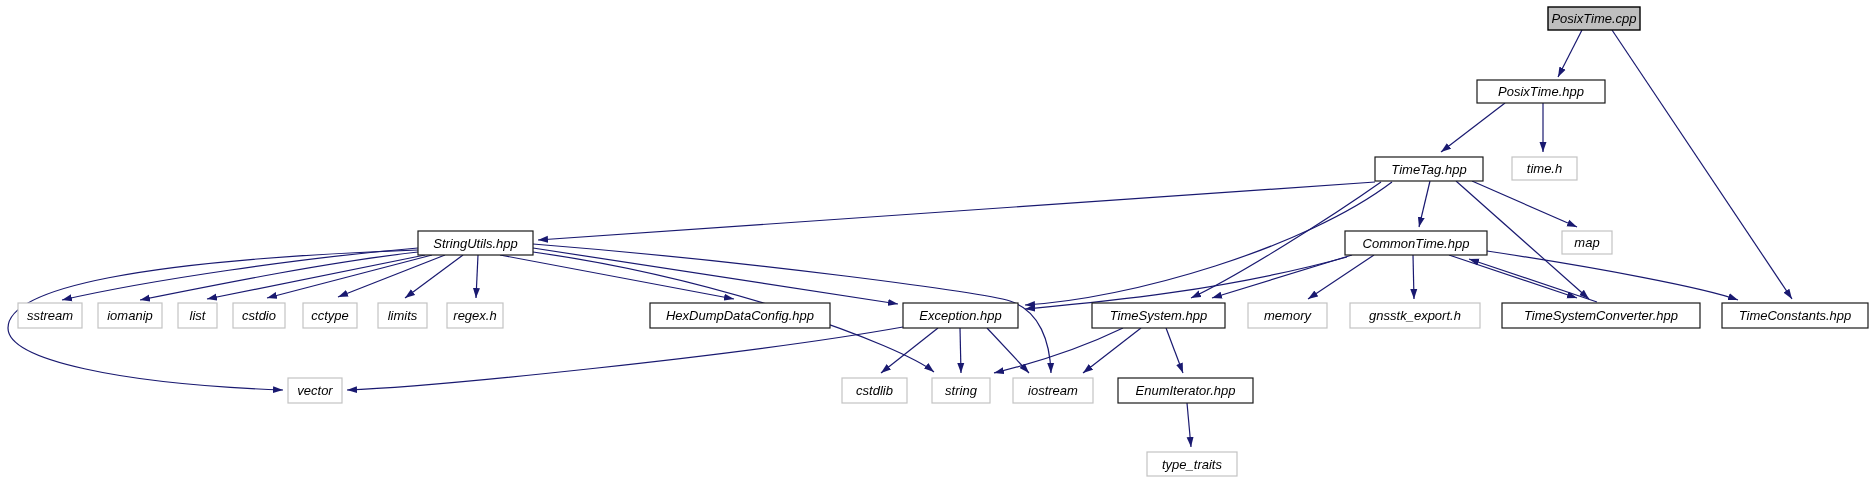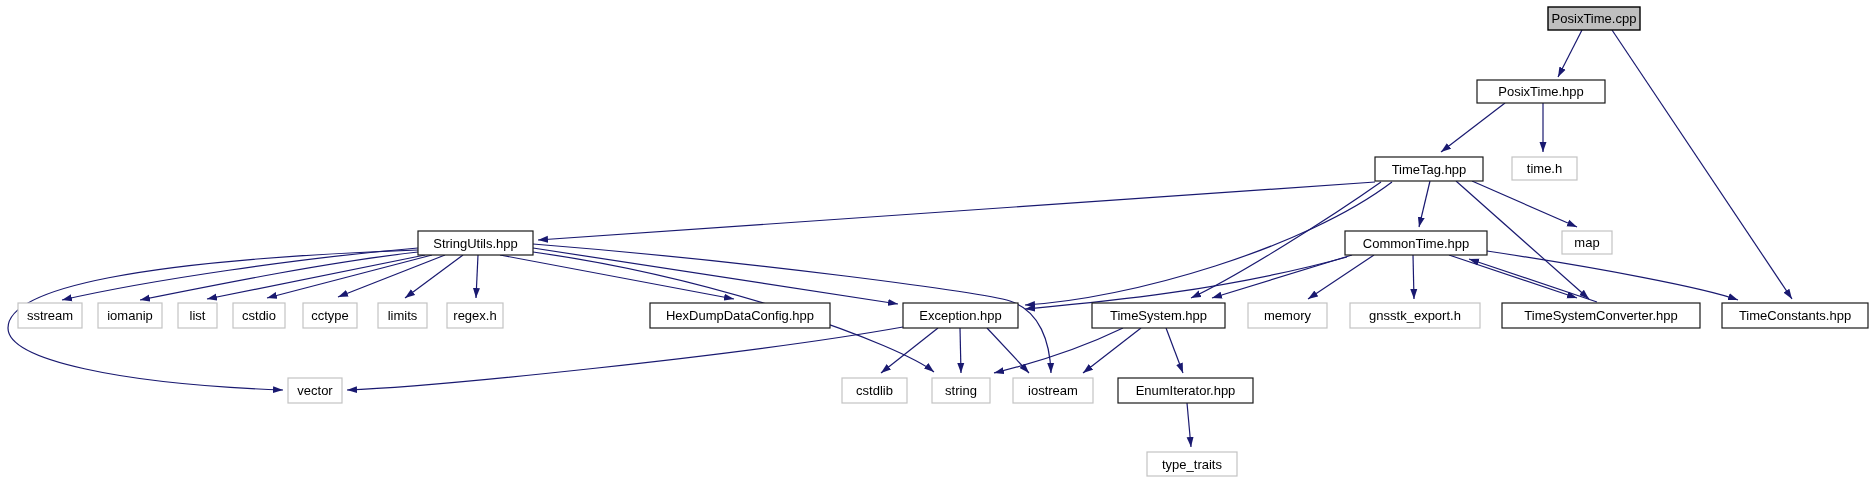--- a/index.html
+++ b/index.html
@@ -6,20 +6,21 @@
     margin: 0;
     padding: 0;
     background: #ffffff;
   }
   #graph-root {
     width: 1876px;
     height: 485px;
     position: relative;
     background: #ffffff;
     font-family: "Liberation Sans", "DejaVu Sans", sans-serif;
+    font-style: italic;
   }
   svg text {
     font-family: "Liberation Sans", "DejaVu Sans", sans-serif;
     font-size: 13px;
     fill: #000000;
   }
   svg .edge {
     fill: none;
     stroke-width: 1.2px;
   }

